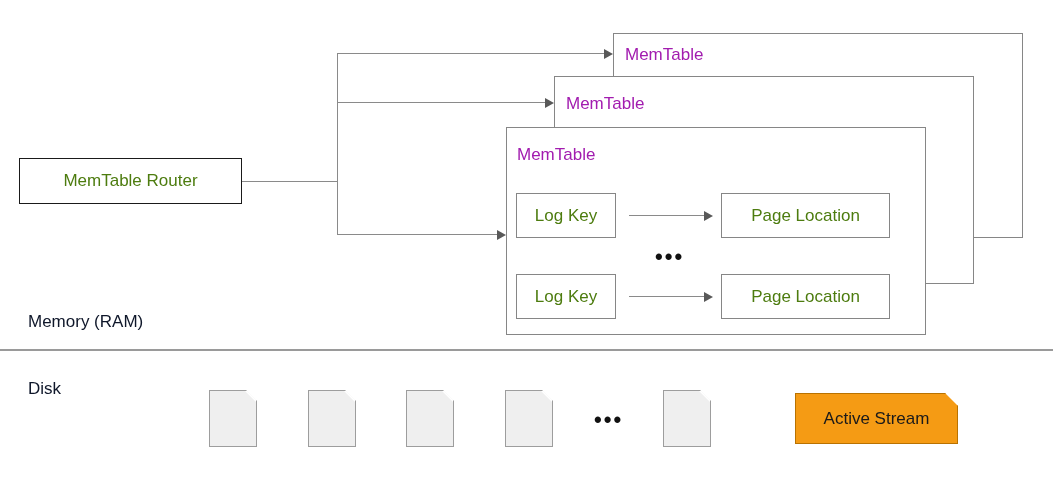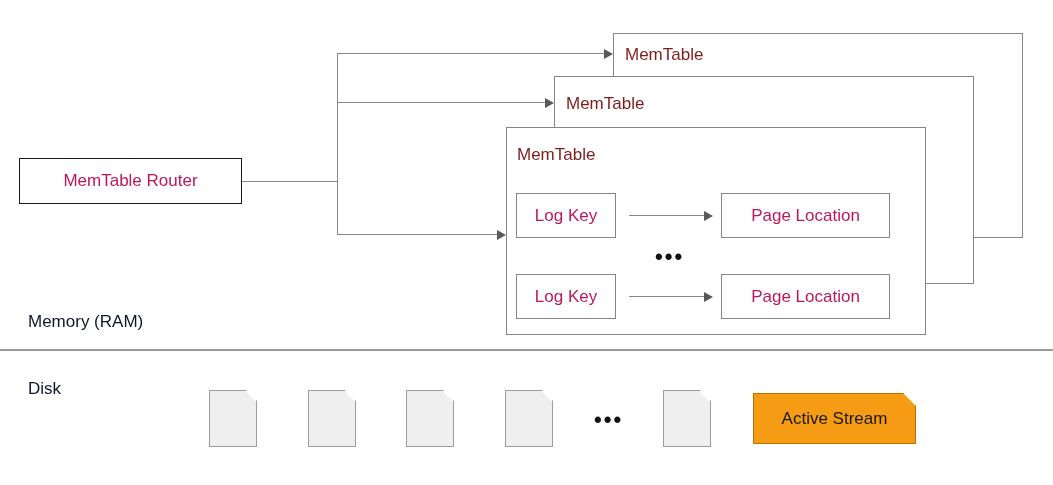--- a/index.html
+++ b/index.html
@@ -25,32 +25,32 @@
     position: absolute;
     background: #ffffff;
     border: 1px solid #868686;
     box-sizing: border-box;
   }
   .box.dark { border-color: #1a1a1a; }
 
   .box-label {
     position: absolute;
     font-size: 17px;
-    color: #7f1d1d;
+    color: #a21caf;
     white-space: nowrap;
     line-height: 1;
   }
   .centered-label {
     position: absolute;
     inset: 0;
     display: flex;
     align-items: center;
     justify-content: center;
     font-size: 17px;
-    color: #be185d;
+    color: #4d7c0f;
     white-space: nowrap;
   }
 
   
   .section-label {
     position: absolute;
     font-size: 17px;
     color: #0f172a;
     white-space: nowrap;
     line-height: 1;
@@ -203,17 +203,17 @@
   <div class="file-icon" style="left:505px; top:390px;">
       <span class="fold"></span>
     </div>
 
   <div class="ellipsis" style="left:594px; top:409px;">•••</div>
 
   <div class="file-icon" style="left:663px; top:390px;">
       <span class="fold"></span>
     </div>
 
-  <div class="active-stream" style="left:753px; top:393px; width:163px; height:51px;">
+  <div class="active-stream" style="left:795px; top:393px; width:163px; height:51px;">
     <span class="as-label">Active Stream</span>
   </div>
 
 </div>
 
 </body></html>

